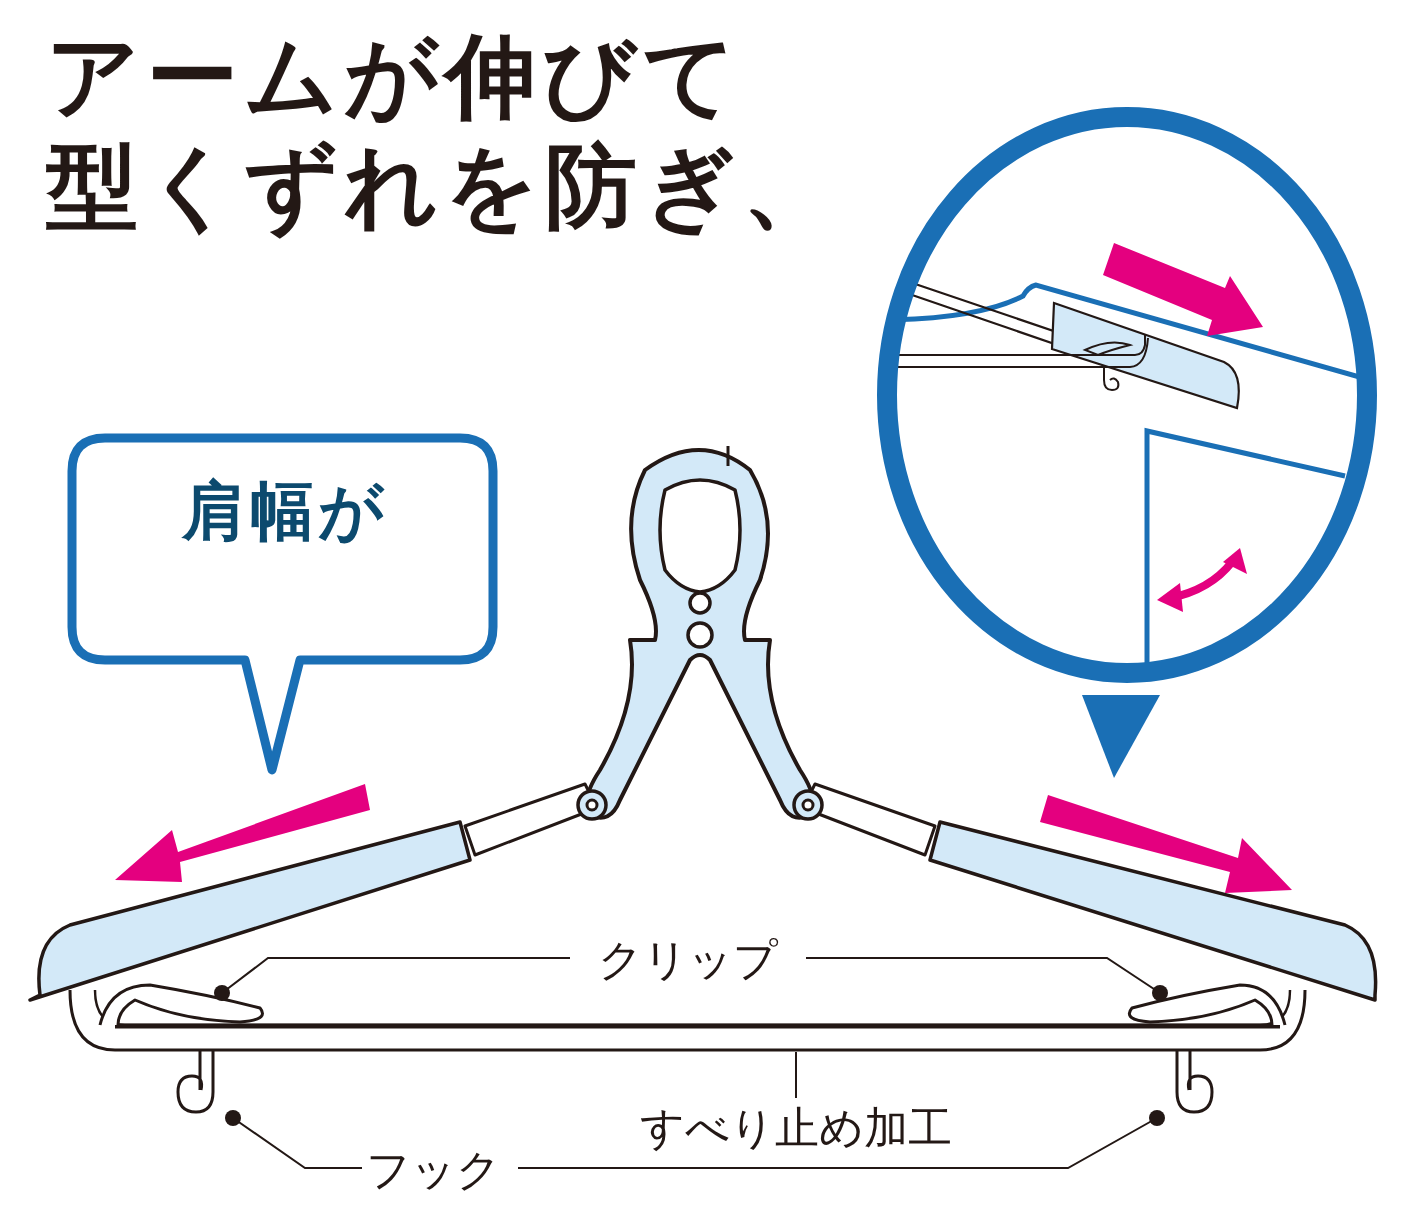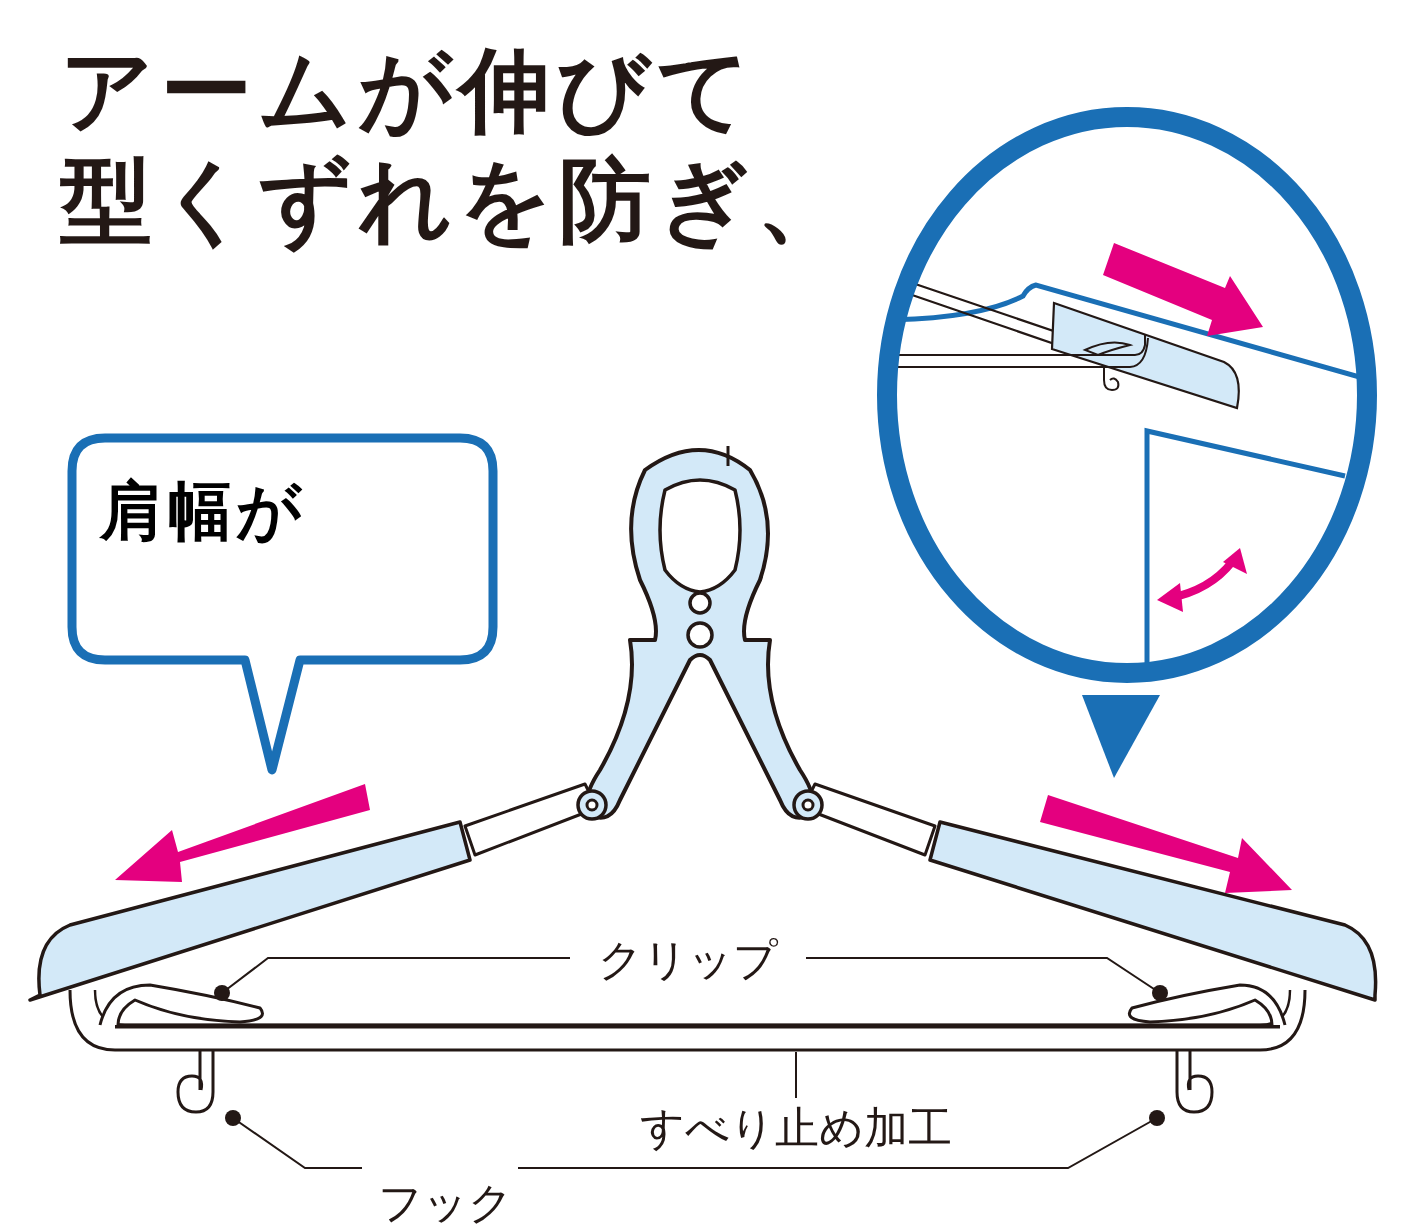--- a/index.html
+++ b/index.html
@@ -1,24 +1,24 @@
 <!DOCTYPE html>
 <html><head>
   <meta charset="utf-8">
   <style>
     html, body { margin: 0; padding: 0; background: #ffffff; }
     body { width: 1420px; height: 1228px; position: relative; overflow: hidden;
            font-family: "DejaVu Sans", "Liberation Sans", sans-serif; }
-    .headline { position: absolute; left: 44px; top: 20px; margin: 16px;
+    .headline { position: absolute; left: 44px; top: 20px; margin: 2px;
                 font-size: 92px; font-weight: bold; line-height: 110px; color: #231815;
                 letter-spacing: 6px; }
     .headline span { display: block; white-space: nowrap; }
     svg.art { position: absolute; left: 0; top: 0; }
-    .bubble-text { position: absolute; left: 100px; top: 470px; width: 370px; 
-                   font-size: 64px; font-weight: bold; line-height: 82px; color: #000000; letter-spacing: 4px; }
+    .bubble-text { position: absolute; left: 100px; top: 470px; width: 370px; text-align: center;
+                   font-size: 64px; font-weight: bold; line-height: 82px; color: #0c4a6e; letter-spacing: 4px; }
     .bubble-text span { display: block; white-space: nowrap; }
     .label { position: absolute; font-size: 44px; color: #231815; white-space: nowrap; line-height: 1; }
   </style>
 </head>
 <body>
 
 <h1 class="headline">
   <span>アームが伸びて</span>
   <span>型くずれを防ぎ、</span>
 </h1>
@@ -102,13 +102,13 @@
     <circle cx="1157" cy="1118" r="8"></circle>
   </g>
 </svg>
 
 <div class="bubble-text">
   <span>肩幅が</span>
 </div>
 
 <div class="label" style="left:598px; top:938px;">クリップ</div>
 <div class="label" style="left:640px; top:1106px;text-align:center;">すべり止め加工</div>
-<div class="label" style="left:378px; top:1148px;margin-top:33px;">フック</div>
+<div class="label" style="left:366px; top:1148px;">フック</div>
 
 </body></html>

